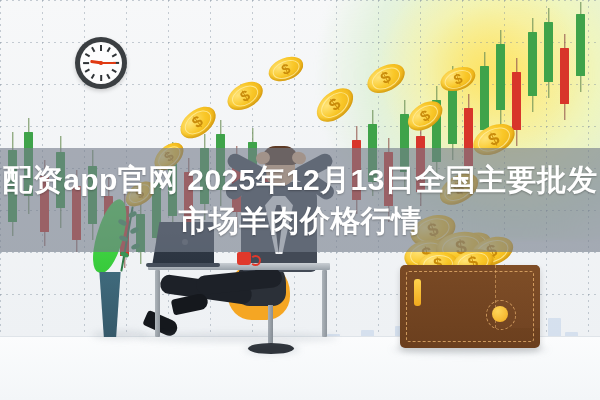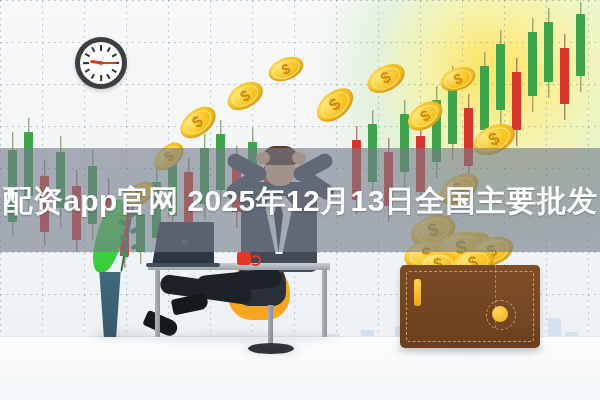--- a/index.html
+++ b/index.html
@@ -511,15 +511,16 @@
     <div class="wallet-flap"></div>
     <div class="stitch" style="left:6px;top:6px;right:6px;bottom:6px;"></div>
     <div class="card"></div>
     <div class="clasp-ring"></div>
     <div class="clasp"></div>
   </div>
 
   <div class="band"></div>
   <div class="title">
     <div>配资app官网 2025年12月13日全国主要批发</div>
+    <div>市场羊肉价格行情</div>
   </div>
 
 </div>
 
 </body></html>

